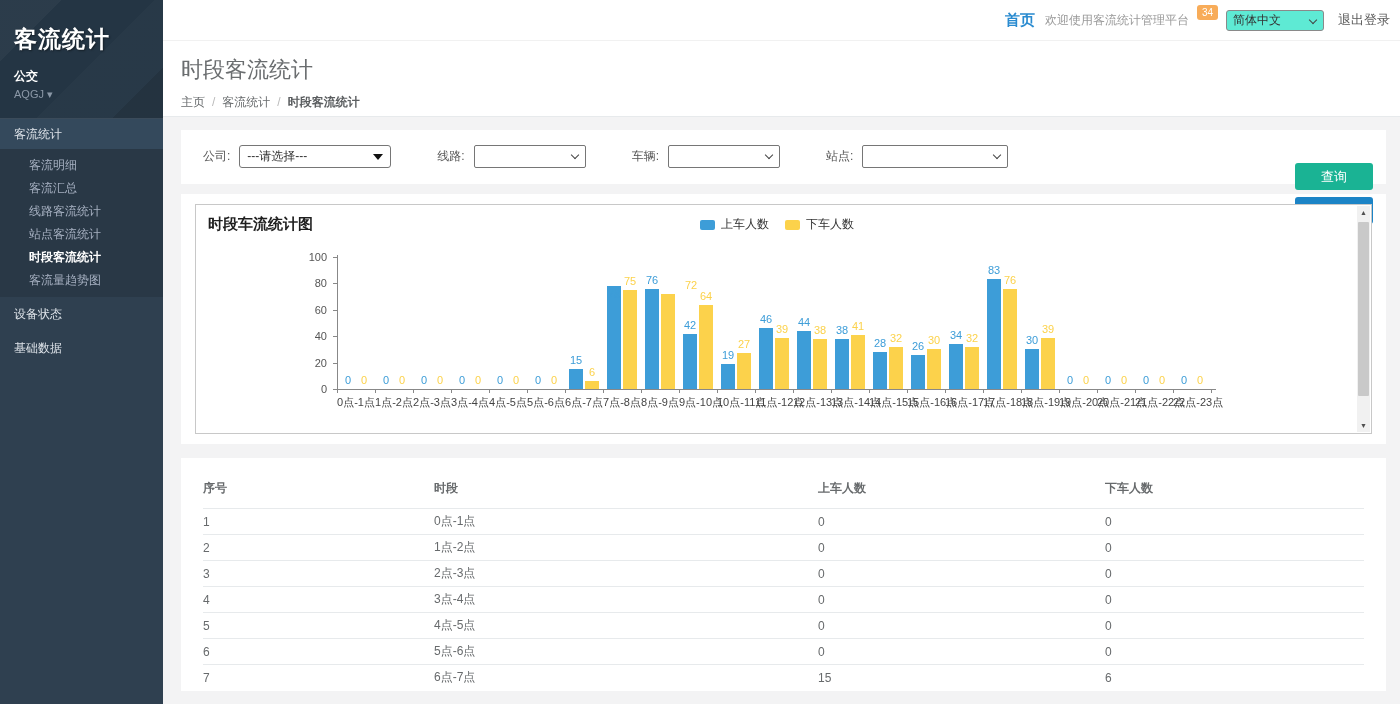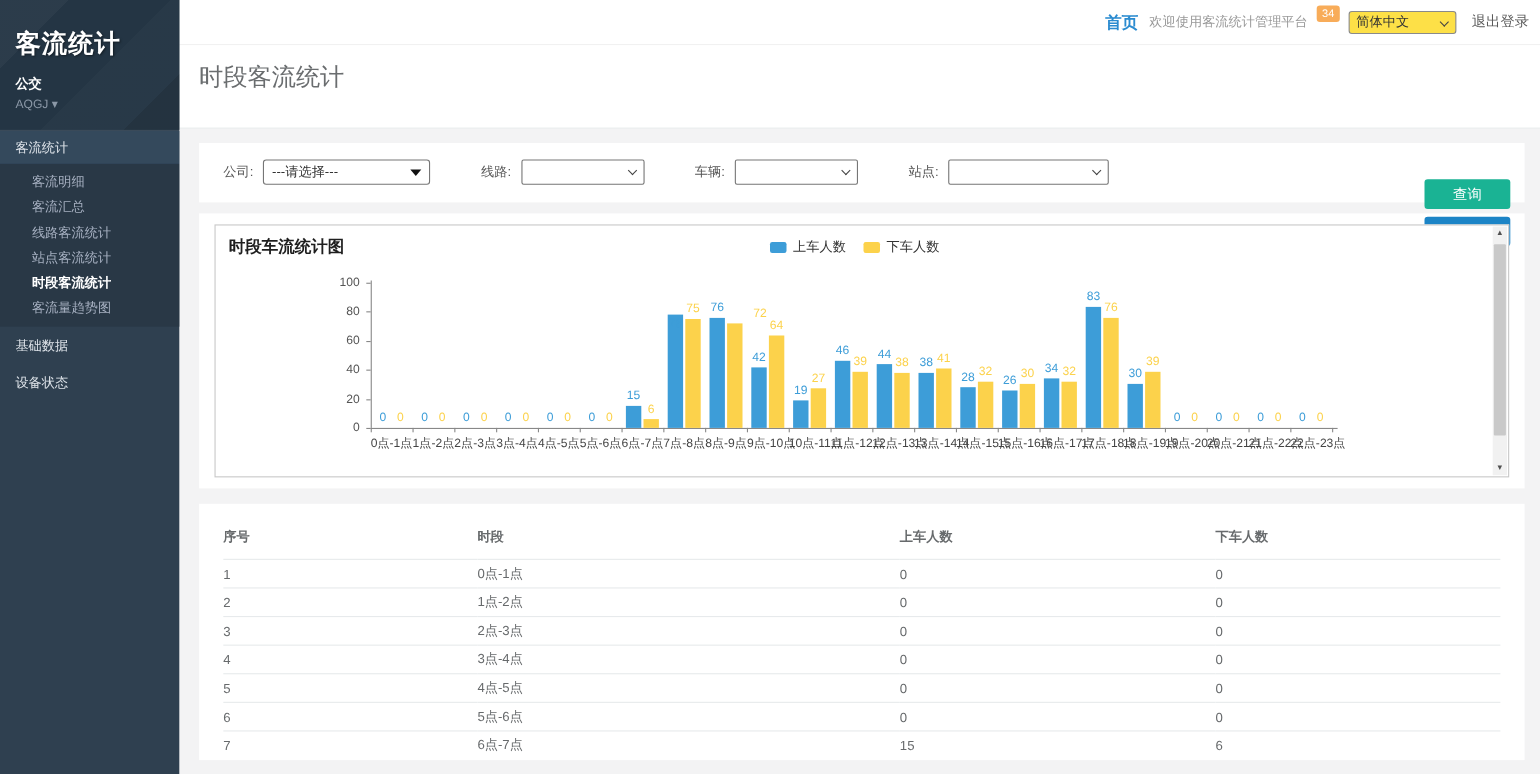--- a/index.html
+++ b/index.html
@@ -24,21 +24,21 @@
   .nav-sub-item { height:23px; line-height:23px; padding-left:29px; font-size:12px; color:#a7b1c2; cursor:pointer; }
   .nav-sub-item.active { color:#ffffff; font-weight:bold; }
   .nav-root-item { height:34px; line-height:34px; padding-left:14px; font-size:12px; color:#dfe4ea; cursor:pointer; }
 
   
   .main { position:absolute; left:163px; top:0; width:1237px; height:704px; }
   .topbar { height:41px; background:#fff; display:flex; align-items:center; justify-content:flex-end; padding-right:10px; border-bottom:1px solid #f1f1f1; }
   .home-link { font-size:15px; font-weight:bold; color:#2a8bd0; margin-right:10px; cursor:pointer; }
   .welcome-text { font-size:12px; color:#999; margin-right:8px; }
   .msg-badge { font-size:10px; color:#fff; background:#f8ac59; border-radius:3px; padding:2px 5px; transform:translateY(-8px); margin-right:8px; }
-  .lang-select { position:relative; width:98px; height:21px; border:1px solid #8a8a8a; border-radius:3px; background:#fde047; font-size:12px; color:#333; line-height:19px; padding-left:6px; margin-right:14px; cursor:pointer; }
+  .lang-select { position:relative; width:98px; height:21px; border:1px solid #8a8a8a; border-radius:3px; background:#5eead4; font-size:12px; color:#333; line-height:19px; padding-left:6px; margin-right:14px; cursor:pointer; }
   .logout-link { font-size:13px; color:#5a5a5a; cursor:pointer; }
 
   
   .chev { position:absolute; right:7px; top:6px; width:6px; height:6px; border-right:1.5px solid #444; border-bottom:1.5px solid #444; transform:rotate(45deg); }
   .tri { position:absolute; right:7px; top:8px; width:0; height:0; border-left:5px solid transparent; border-right:5px solid transparent; border-top:6px solid #111; }
 
   
   .heading-band { height:76px; background:#fff; padding:14px 0 0 18px; border-bottom:1px solid #e7eaec; }
   .page-title { font-size:22px; font-weight:400; color:#6a6d6f; }
   .breadcrumb { margin-top:9px; font-size:12px; color:#676a6c; }
@@ -108,40 +108,41 @@
     <nav class="nav" id="nav-root">
         <div class="nav-parent open">客流统计</div>
         <div class="nav-sub">
           <div class="nav-sub-item">客流明细</div>
           <div class="nav-sub-item">客流汇总</div>
           <div class="nav-sub-item">线路客流统计</div>
           <div class="nav-sub-item">站点客流统计</div>
           <div class="nav-sub-item active">时段客流统计</div>
           <div class="nav-sub-item">客流量趋势图</div>
         </div>
+        <div class="nav-root-item">设备状态</div>
         <div class="nav-root-item">基础数据</div>
-        <div class="nav-root-item">设备状态</div>
       </nav>
   </aside>
 
   <div class="main">
 
     <header class="topbar">
       <span class="home-link">首页</span>
       <span class="welcome-text">欢迎使用客流统计管理平台</span>
       <span class="msg-badge">34</span>
       <span class="lang-select">
         <span>简体中文</span>
         <span class="chev"></span>
       </span>
       <span class="logout-link">退出登录</span>
     </header>
 
     <div class="heading-band">
       <div class="page-title">时段客流统计</div>
+      <div class="breadcrumb" id="breadcrumb"><span class="crumb">主页</span><span class="sep">/</span><span class="crumb">客流统计</span><span class="sep">/</span><span class="crumb">时段客流统计</span></div>
     </div>
 
     <div class="content">
 
       <section class="panel filter-panel">
         <div class="filter-row">
           <span class="f-label">公司:</span>
           <span class="sel company">
             <span>---请选择---</span>
             <span class="tri"></span>

